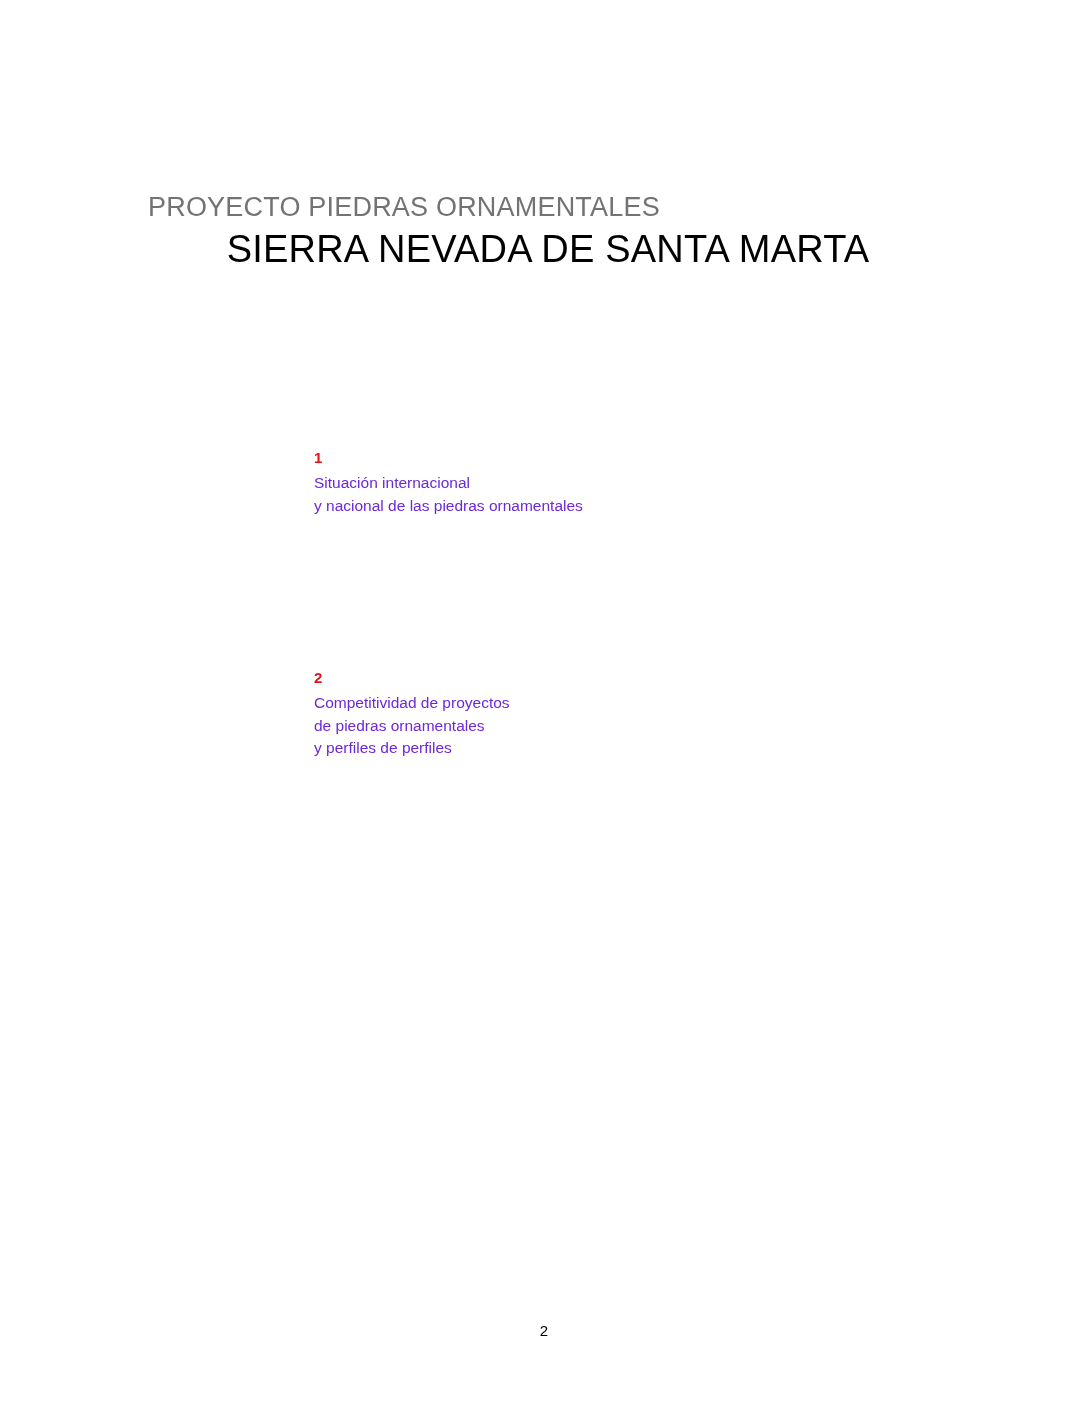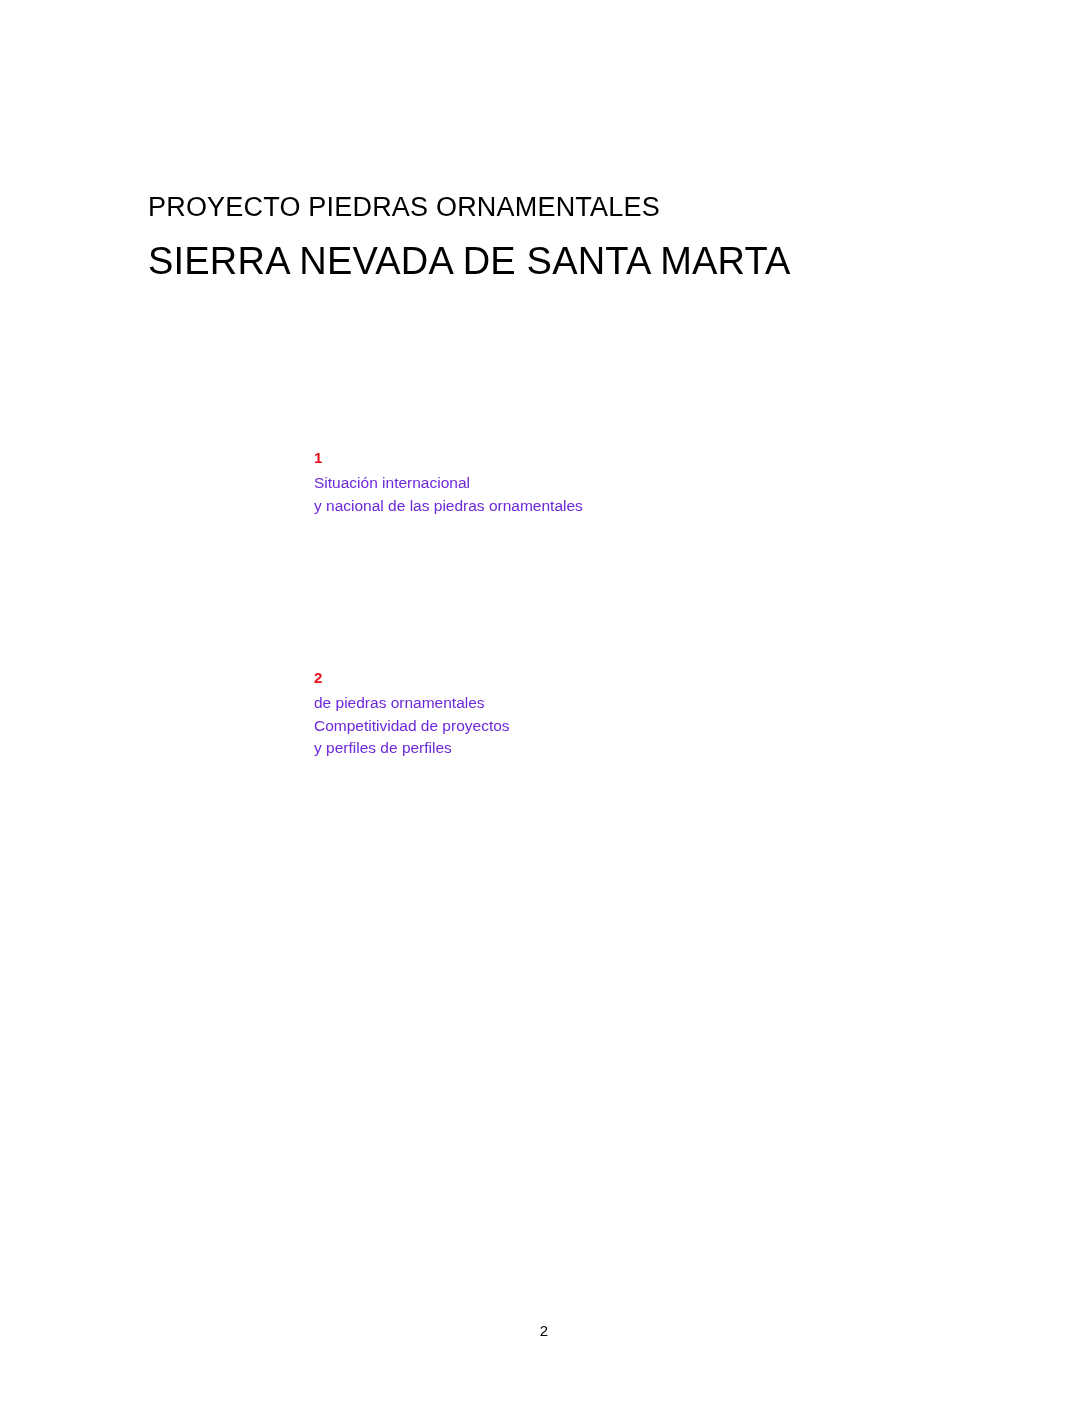--- a/index.html
+++ b/index.html
@@ -23,30 +23,31 @@
   .doc-header {
     position: absolute;
     left: 148px;
     top: 190px;
     width: 800px;
   }
   .header-line1 {
     font-size: 27px;
     line-height: 34px;
     letter-spacing: 0.2px;
-    color: #000000;
+    color: #737373;
     font-weight: 400;
   }
   .header-line2 {
     font-size: 38px;
     line-height: 46px;
     letter-spacing: 0.2px;
     color: #000000;
     font-weight: 400;
-    margin-top: 14px;
+    margin-top: 2px;
+    text-align: center;
   }
   .toc {
     position: absolute;
     left: 314px;
     top: 448px;
     width: 620px;
   }
   .toc-entry {
     color: #e8101a;
   }
@@ -95,22 +96,22 @@
       <div class="toc-number">1</div>
       <div class="toc-lines">
         <div class="toc-line">Situación internacional</div>
         <div class="toc-line">y nacional de las piedras ornamentales</div>
       </div>
     </div>
 
     <div class="toc-entry">
       <div class="toc-number">2</div>
       <div class="toc-lines">
+        <div class="toc-line">Competitividad de proyectos</div>
         <div class="toc-line">de piedras ornamentales</div>
-        <div class="toc-line">Competitividad de proyectos</div>
         <div class="toc-line">y perfiles de perfiles</div>
       </div>
     </div>
 
   </div>
 
   <div class="page-number">2</div>
 
 </div>
 

